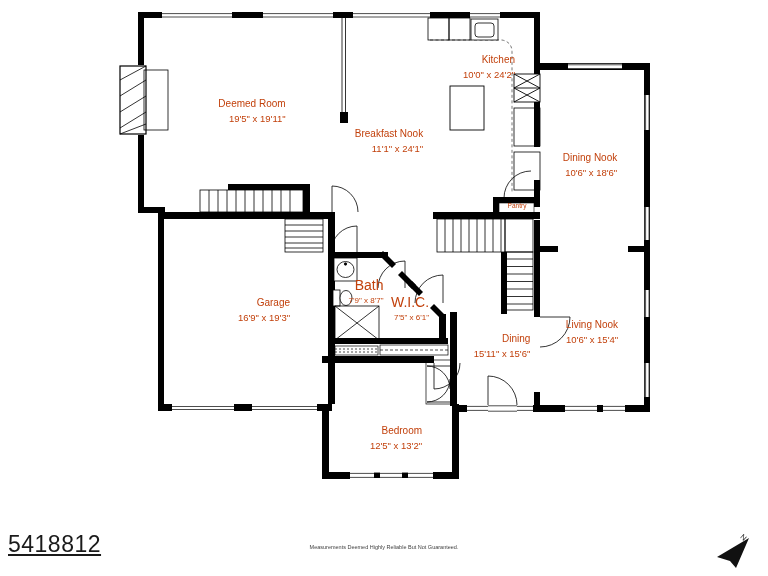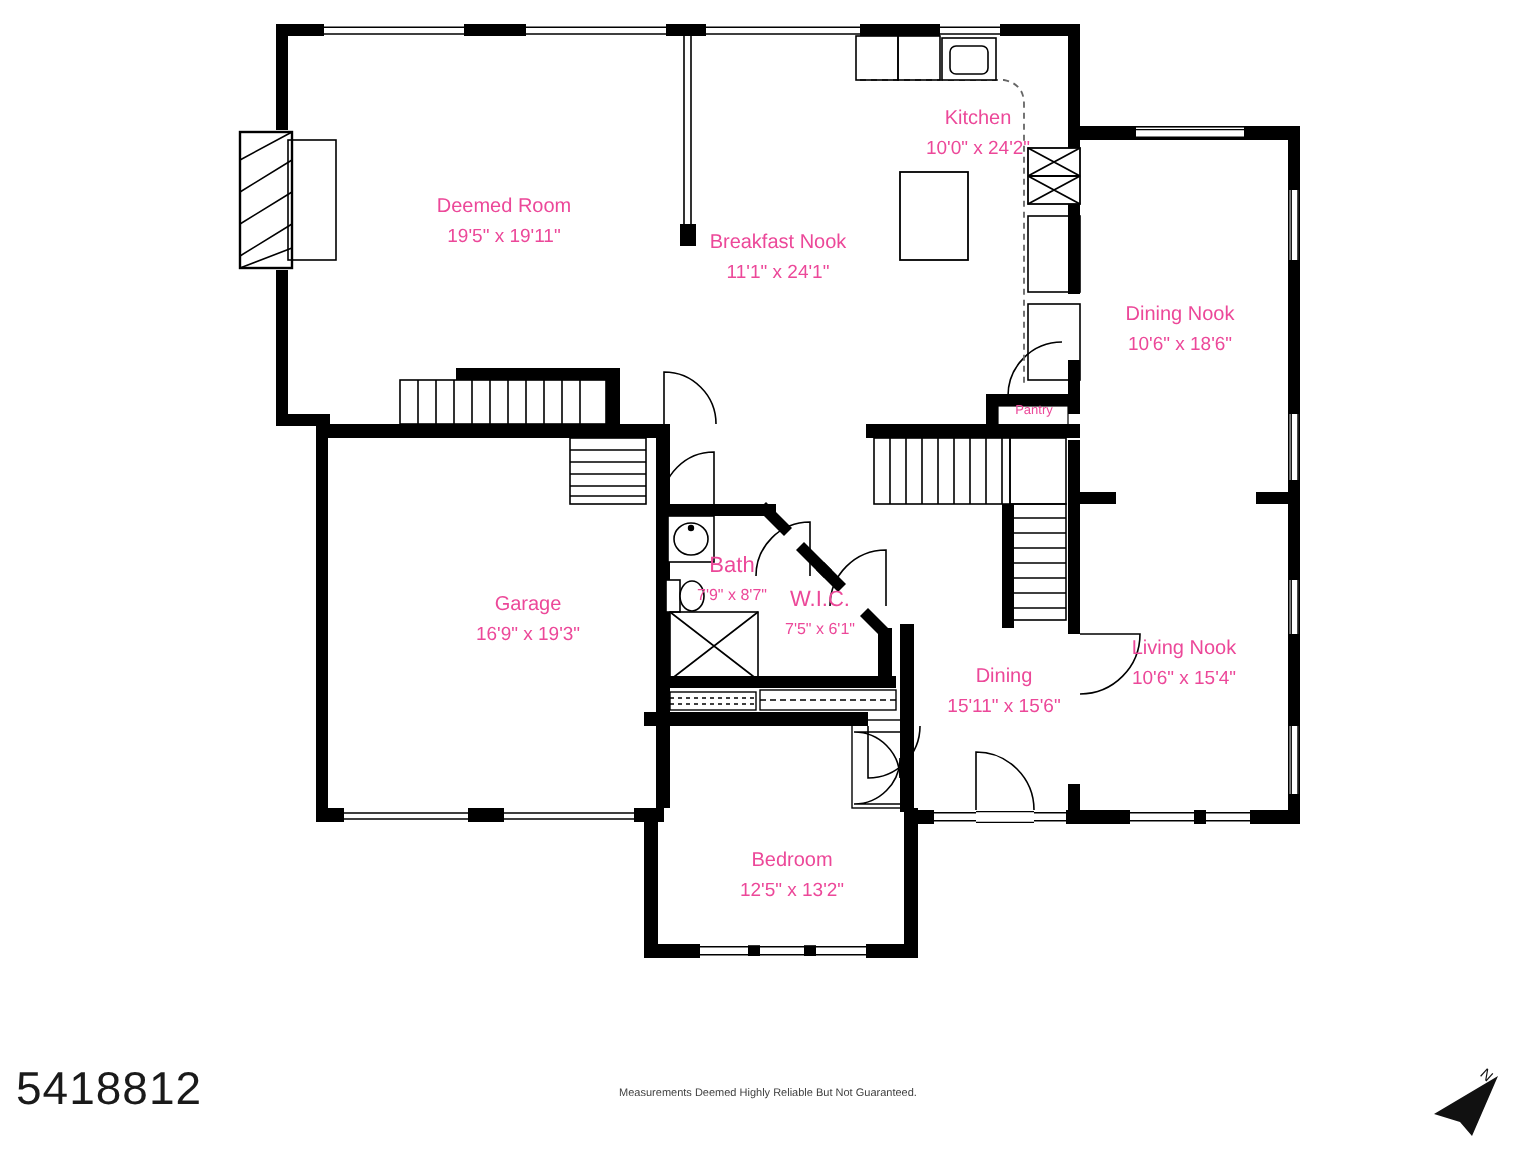--- a/index.html
+++ b/index.html
@@ -1,28 +1,28 @@
 <!DOCTYPE html>
 <html><head>
 <meta charset="utf-8">
 <style>
   html,body{margin:0;padding:0;background:#fff;}
   .stage{position:relative;width:768px;height:576px;background:#ffffff;overflow:hidden;
          font-family:"Liberation Sans",sans-serif;}
   .plan-svg{position:absolute;left:0;top:0;}
-  .room-label{position:absolute;transform:translateX(-50%);text-align:center;
-              color:#ec4899;line-height:1.15;white-space:nowrap;}
+  .room-label{position:absolute;transform:translateX(-50%);text-align:right;
+              color:#c2410c;line-height:1.15;white-space:nowrap;}
   .room-label .rname{font-size:10px;display:block;}
   .room-label .rdims{font-size:9.5px;display:block;margin-top:4px;}
-  .room-label.small .rname{font-size:11px;}
+  .room-label.small .rname{font-size:14px;}
   .room-label.small .rdims{font-size:8px;margin-top:3px;}
   .room-label.tiny .rname{font-size:6.5px;}
   .room-label.tiny .rdims{font-size:6px;margin-top:0;}
   .listing-id{position:absolute;left:8px;top:531px;font-size:23px;color:#1a1a1a;
-              letter-spacing:0.5px;}
+              letter-spacing:0.5px;text-decoration:underline;}
   .disclaimer{position:absolute;left:0;top:544px;width:768px;text-align:center;
               font-size:5.5px;color:#3f3f3f;}
 </style>
 </head>
 <body>
 
 <div class="stage">
 
   <svg class="plan-svg" width="768" height="576" viewBox="0 0 768 576">
 
@@ -274,21 +274,21 @@
   </svg>
 
   <div class="room-label" style="left:252px;top:98px">
     <span class="rname">Deemed Room</span>
     <span class="rdims">19'5" x 19'11"</span>
   </div>
   <div class="room-label" style="left:489px;top:54px">
     <span class="rname">Kitchen</span>
     <span class="rdims">10'0" x 24'2"</span>
   </div>
-  <div class="room-label" style="left:389px;top:116px">
+  <div class="room-label" style="left:389px;top:128px">
     <span class="rname">Breakfast Nook</span>
     <span class="rdims">11'1" x 24'1"</span>
   </div>
   <div class="room-label" style="left:590px;top:152px">
     <span class="rname">Dining Nook</span>
     <span class="rdims">10'6" x 18'6"</span>
   </div>
   <div class="room-label tiny" style="left:517px;top:202px">
     <span class="rname">Pantry</span>
     <span class="rdims"></span>

